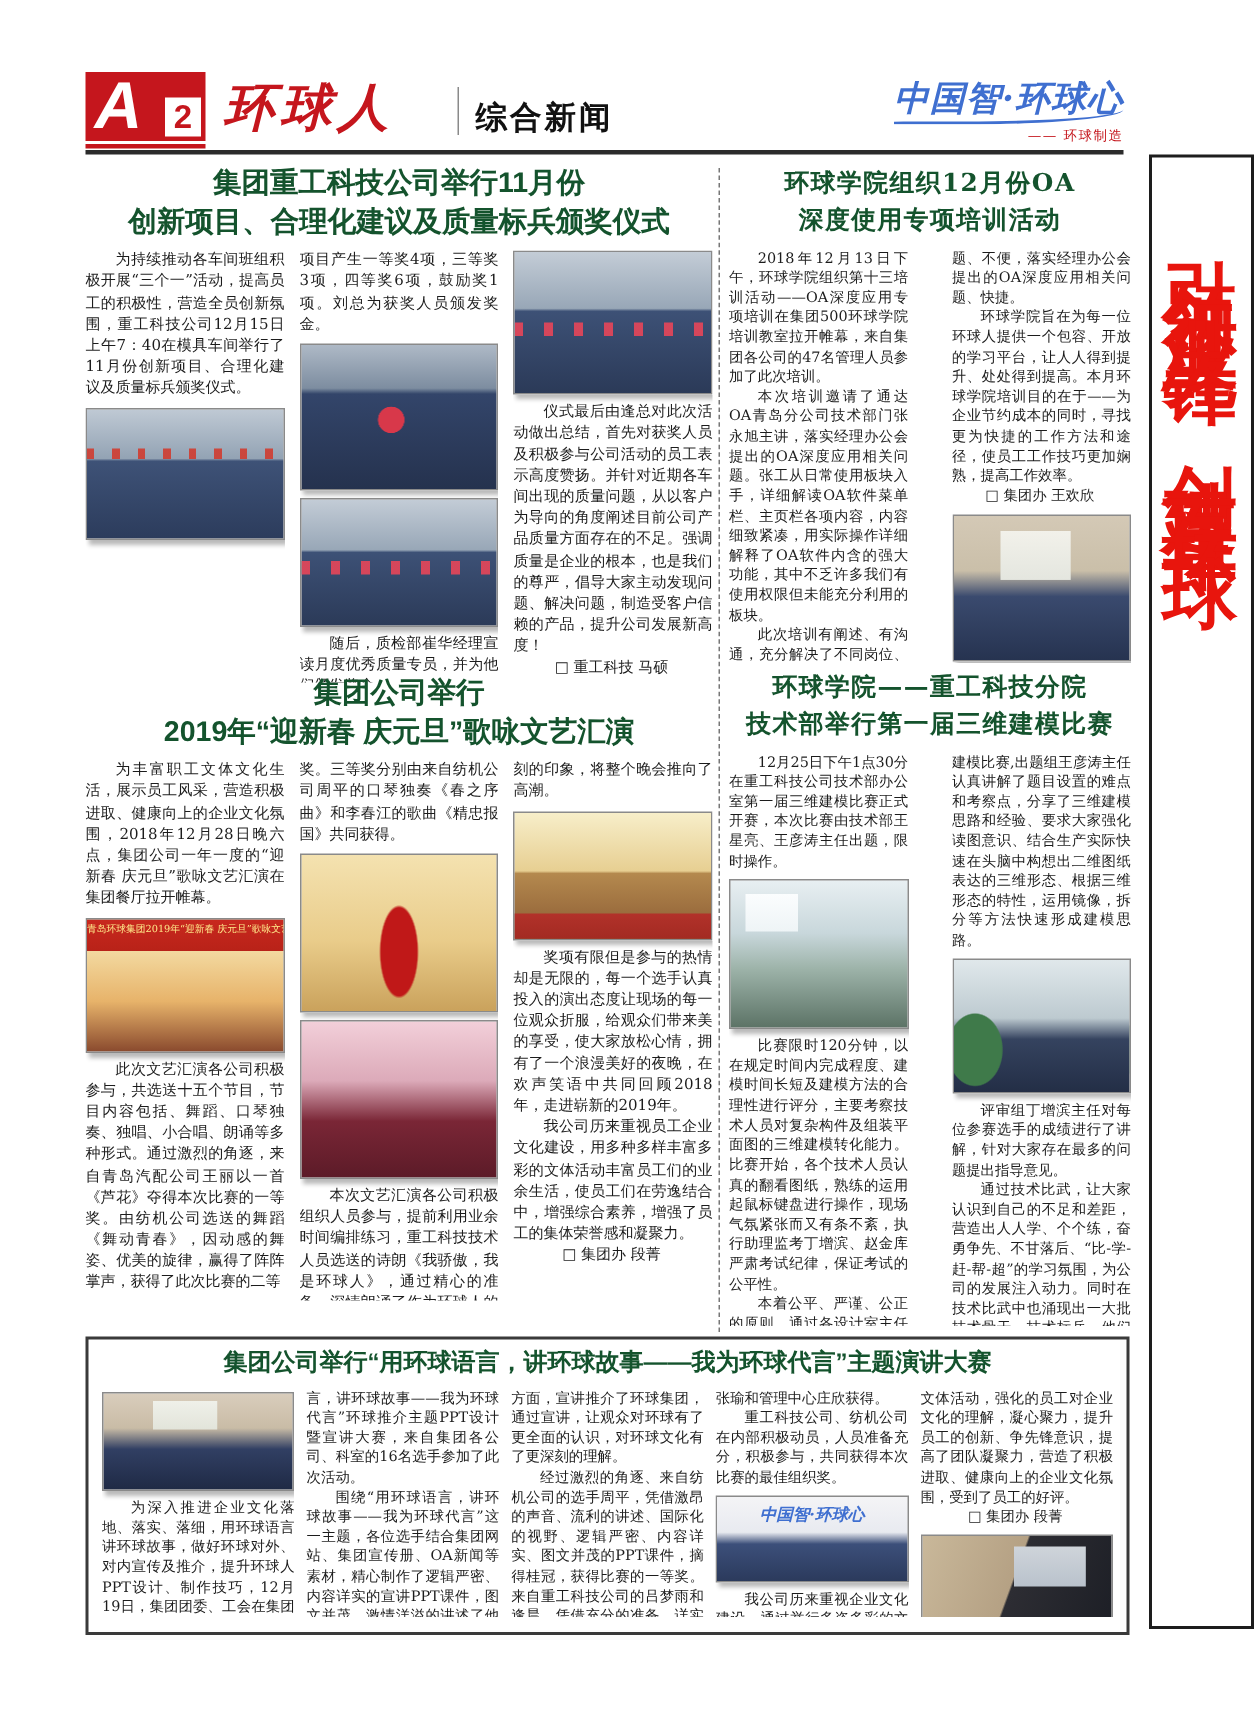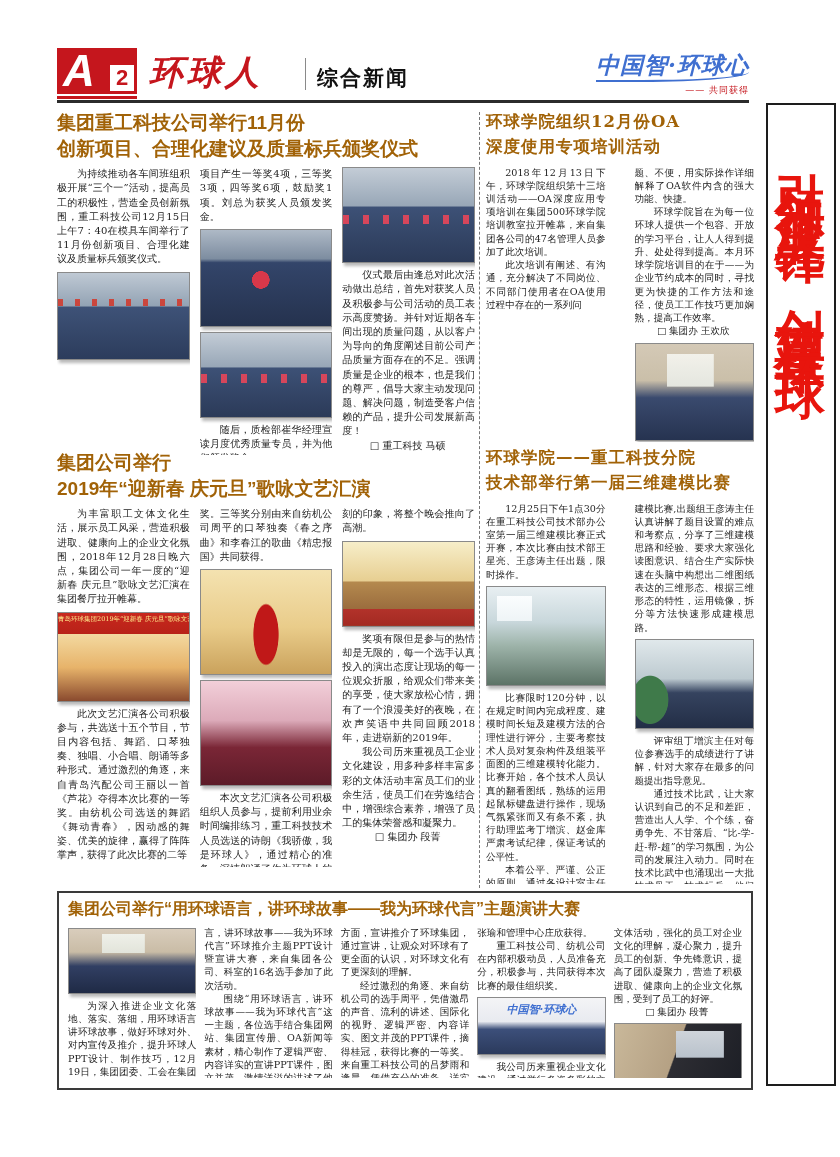--- a/index.html
+++ b/index.html
@@ -31,22 +31,22 @@
               border:2px solid #1d1d1d; box-sizing:border-box; background:#fff;
               display:flex; justify-content:center; }
   .side-text { writing-mode:vertical-rl; text-orientation:upright; color:#e8150d; font-weight:bold;
                font-size:50px; letter-spacing:12px; padding-top:30px; font-family:"DejaVu Serif",serif; }
 
   
   .vdash { position:absolute; left:479px; top:112px; height:776px; width:0; border-left:1px dashed #777; }
 
   
   section { position:absolute; box-sizing:border-box; }
-  .art-title { font-family:"Liberation Sans",sans-serif; font-weight:bold; text-align:left;
-               color:#a16207; margin:0; }
+  .art-title { font-family:"Liberation Sans",sans-serif; font-weight:bold; text-align:center;
+               color:#14532d; margin:0; }
   .t-sans { font-size:19px; line-height:1.35; }
   .t-serif { font-family:"DejaVu Serif",serif; font-weight:bold; font-size:16.5px; line-height:1.5;
              letter-spacing:1px; }
   .cols { display:flex; gap:10px; overflow:hidden; margin-top:6px; }
   .col { flex:1 1 0; overflow:hidden; }
   p { margin:0; text-align:justify; }
   .bt  { font-size:10px;  line-height:1.42; }
   .btr { font-size:9.6px; line-height:1.38;gap:29px; }
   .ind { text-indent:2em; }
   .byline { text-align:center; padding-right:2px; }
@@ -113,21 +113,21 @@
     <span class="n2box">
         <span class="n2">2</span>
       </span>
   </div>
   <div class="logo-underline"></div>
   <div class="masthead">环球人</div>
   <div class="head-div"></div>
   <div class="section-name">综合新闻</div>
   <div class="slogan-wrap">
     <span class="slogan">中国智·环球心</span>
-    <span class="slogan-sub">—— 共同获得</span>
+    <span class="slogan-sub">—— 环球制造</span>
   </div>
 </div>
 <div class="header-rule"></div>
 
 <div class="side-box">
   <div class="side-text">引领行业先锋，创建百年环球</div>
 </div>
 
 <div class="vdash"></div>
 
@@ -152,24 +152,25 @@
     </div>
   </div>
 </section>
 
 <section class="a2">
   <h2 class="art-title t-serif">环球学院组织12月份OA</h2>
   <h2 class="art-title t-serif">深度使用专项培训活动</h2>
   <div class="cols btr" style="height:276px;">
     <div class="col">
       <p class="ind">2018年12月13日下午，环球学院组织第十三培训活动——OA深度应用专项培训在集团500环球学院培训教室拉开帷幕，来自集团各公司的47名管理人员参加了此次培训。</p>
+      <p class="ind">本次培训邀请了通达OA青岛分公司技术部门张永旭主讲，落实经理办公会提出的OA深度应用相关问题。张工从日常使用板块入手，详细解读OA软件菜单栏、主页栏各项内容，内容细致紧凑，用实际操作详细解释了OA软件内含的强大功能，其中不乏许多我们有使用权限但未能充分利用的板块。</p>
       <p class="ind">此次培训有阐述、有沟通，充分解决了不同岗位、不同部门使用者在OA使用过程中存在的一系列问</p>
     </div>
     <div class="col">
-      <p>题、不便，用实际操作详细解释了OA软件内含的强大功能、快捷。</p>
+      <p>题、不便，落实经理办公会提出的OA深度应用相关问题、快捷。</p>
       <p class="ind">环球学院旨在为每一位环球人提供一个包容、开放的学习平台，让人人得到提升、处处得到提高。本月环球学院培训目的在于——为企业节约成本的同时，寻找更为快捷的工作方法和途径，使员工工作技巧更加娴熟，提高工作效率。</p>
       <p class="byline">□ 集团办 王欢欣</p>
       <div class="photo ph-class" style="height:96px;"></div>
     </div>
   </div>
 </section>
 
 <section class="a3">
   <h2 class="art-title t-serif">环球学院——重工科技分院</h2>
   <h2 class="art-title t-serif">技术部举行第一届三维建模比赛</h2>

